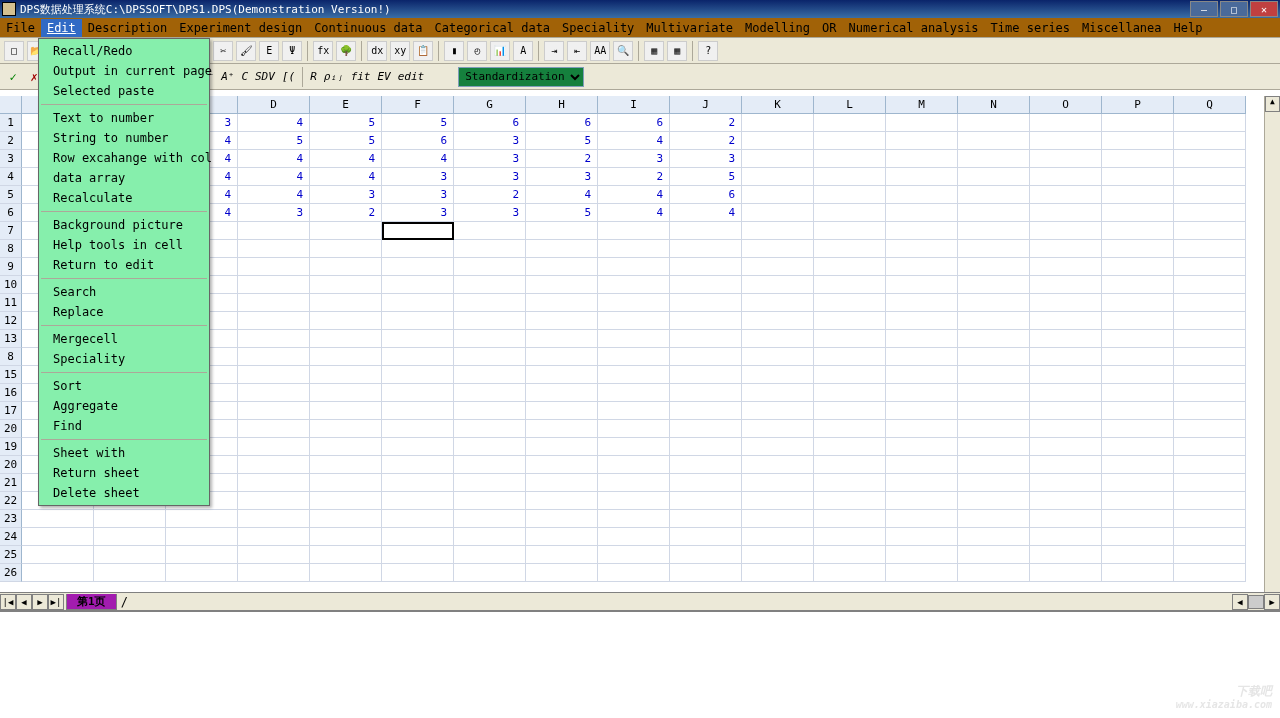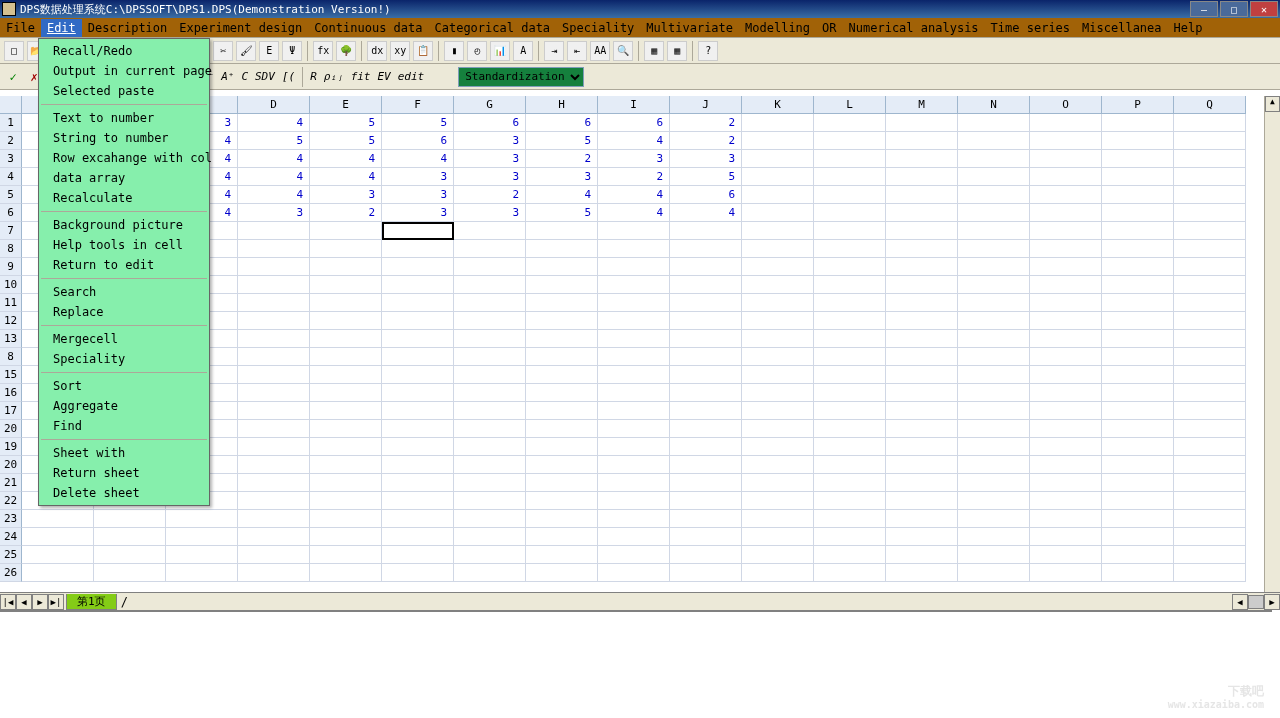--- a/index.html
+++ b/index.html
@@ -40,26 +40,26 @@
 .corner { background: #e4ecf7; border-right: 1px solid #9eb6ce; border-bottom: 1px solid #9eb6ce; }
 
 
 .dropdown { position: absolute; top: 38px; left: 38px; width: 172px; background: #86efac; border: 1px solid #666; box-shadow: 2px 2px 3px rgba(0,0,0,0.3); z-index: 100; padding: 2px 0; }
 .dropdown .item { padding: 3px 14px; font-size: 12px; cursor: pointer; white-space: nowrap; }
 .dropdown .sep { height: 1px; background: #aca899; margin: 3px 2px; }
 
 
 .sheettabs { position: absolute; bottom: 108px; left: 0; right: 0; height: 18px; background: #ece9d8; border-top: 1px solid #808080; display: flex; align-items: center; }
 .navbtn { width: 16px; height: 16px; border: 1px solid #808080; background: #ece9d8; font-size: 9px; text-align: center; line-height: 14px; cursor: pointer; }
-.tab { height: 16px; padding: 0 10px; background: #84cc16; border: 1px solid #808080; border-top: none; font-size: 11px; line-height: 16px; margin-left: 2px; }
+.tab { height: 16px; padding: 0 10px; background: #a21caf; border: 1px solid #808080; border-top: none; font-size: 11px; line-height: 16px; margin-left: 2px; font-weight: bold; }
 .hscroll { flex: 1; height: 16px; background: #ece9d8; display: flex; justify-content: flex-end; align-items: center; margin-left: 400px; }
 .scrollthumb { width: 16px; height: 14px; background: #ccc; border: 1px solid #808080; }
 
 
-.bottompanel { position: absolute; bottom: 0; left: 0; right: 8px; height: 108px; background: #fff; border-top: 2px solid #808080; }
+.bottompanel { position: absolute; bottom: 0; left: 0; right: 0; height: 108px; background: #fff; border-top: 2px solid #808080; font-style: italic; }
 
 
 .watermark { position: absolute; bottom: 8px; right: 8px; color: #ccc; font-size: 18px; font-weight: bold; opacity: 0.5; text-align: right; line-height: 1.1; }
 .watermark small { font-size: 10px; display: block; margin-left: 44px; }
 
 
 .vscroll { position: absolute; top: 96px; right: 0; width: 16px; bottom: 120px; background: #ece9d8; border-left: 1px solid #aca899; }
 .vscroll .btn { height: 16px; background: #ece9d8; border: 1px solid #808080; font-size: 8px; text-align: center; }
 </style>
 </head>

